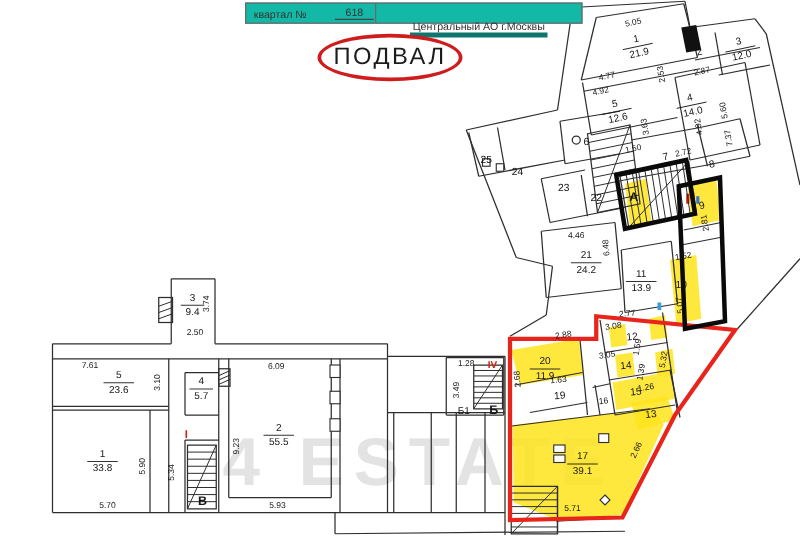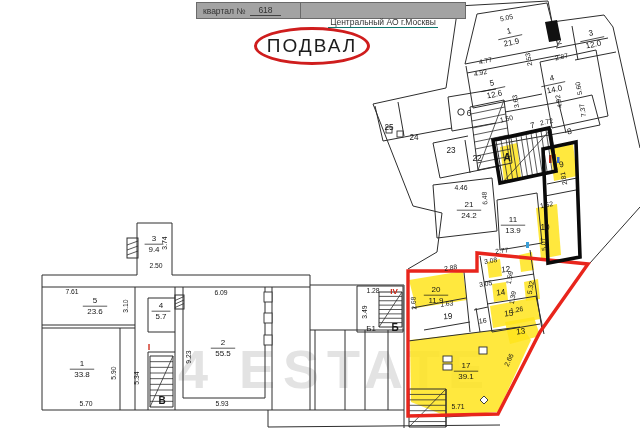--- a/index.html
+++ b/index.html
@@ -2,26 +2,26 @@
 <html><head>
 <meta charset="utf-8">
 <style>
   html,body{margin:0;padding:0;background:#fff;}
   #stage{position:relative;width:640px;height:440px;background:#ffffff;overflow:hidden;
          font-family:"Liberation Sans",sans-serif;}
   #plan-svg{position:absolute;left:0;top:0;}
   #plan-svg text{font-family:"Liberation Sans",sans-serif;}
   #header-box{position:absolute;left:196px;top:2px;width:270px;height:17px;
       border:1px solid #6a6a6a;display:flex;align-items:center;
-      font-size:8.5px;color:#333;background:#a3a3a3;box-sizing:border-box;}
+      font-size:8.5px;color:#333;background:#14b8a6;box-sizing:border-box;}
   .hcell-left{width:104px;padding-left:6px;border-right:1px solid #6a6a6a;height:100%;
       display:flex;align-items:center;box-sizing:border-box;}
   .hcell-right{flex:1;display:flex;justify-content:center;align-items:center;height:100%;}
-  .uline{border-bottom:1px solid #444;padding:0 8px;margin-left:5px;}
-  .uline2{border-bottom:1px solid #0f766e;padding:0 2px;margin-top:24px;}
+  .uline{border-bottom:1px solid #444;padding:0 8px;margin-left:23px;}
+  .uline2{border-bottom:4px solid #0f766e;padding:0 2px;margin-top:24px;}
   #title-ellipse{position:absolute;left:254px;top:27px;width:116px;height:38px;
       border:3px solid #cf1d1d;border-radius:50%;box-sizing:border-box;
       display:flex;align-items:center;justify-content:center;}
   #title-text{font-size:19px;letter-spacing:2px;color:#1c1c1c;font-weight:500;}
 </style>
 </head>
 <body>
 
 <div id="stage">
   <svg id="plan-svg" width="640" height="440" viewBox="0 0 640 440">

